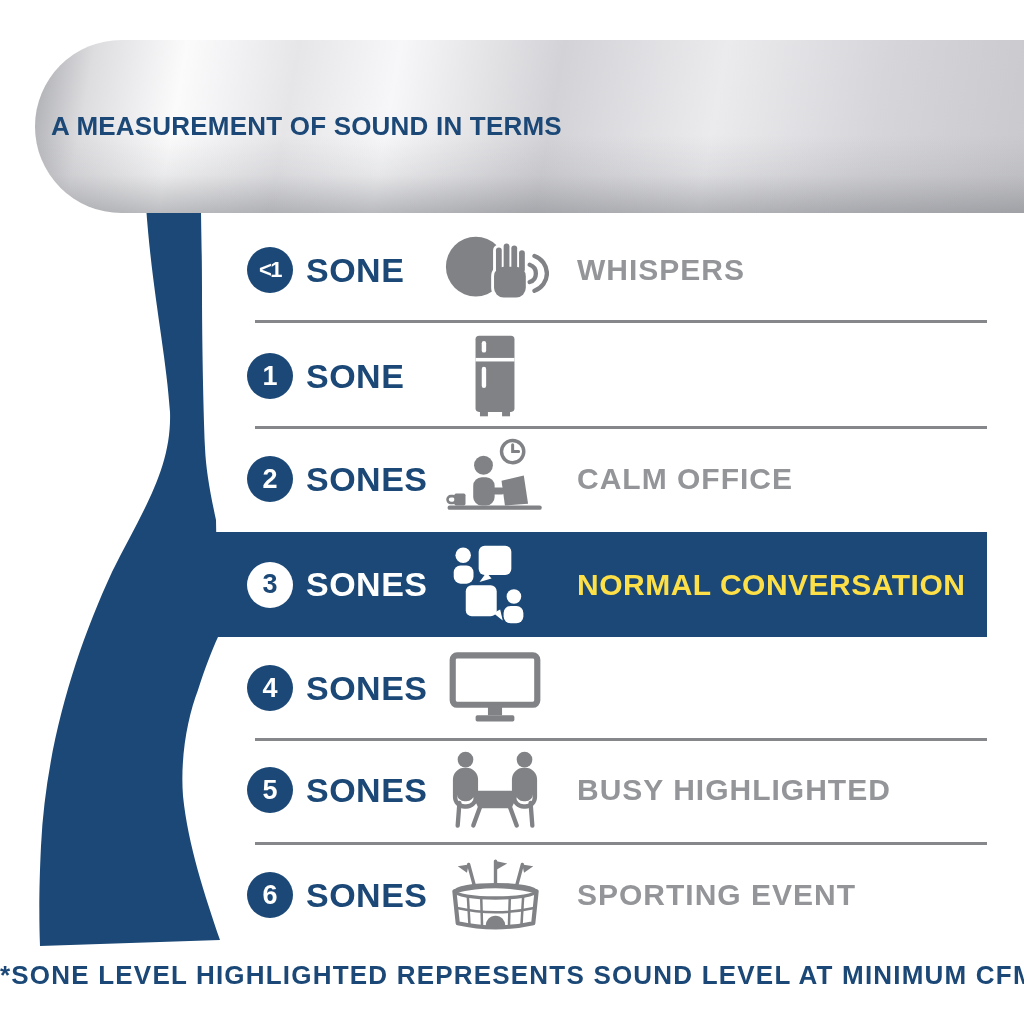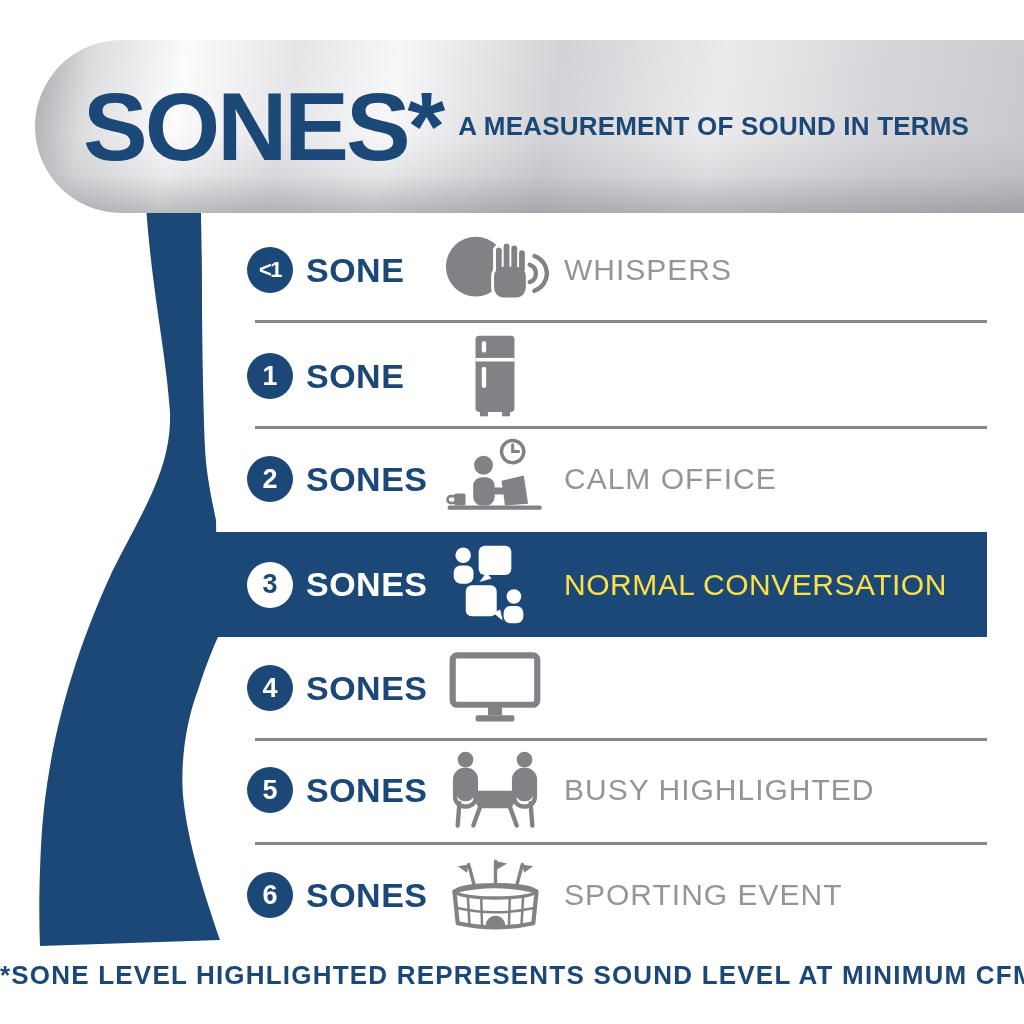--- a/index.html
+++ b/index.html
@@ -40,21 +40,21 @@
   .level{display:flex;align-items:center;gap:13px;width:192px;flex:0 0 auto;}
   .badge{
     width:46px;height:46px;border-radius:50%;background:var(--navy);color:#fff;
     display:flex;align-items:center;justify-content:center;
     font-weight:bold;font-size:27px;flex:0 0 auto;
   }
   .badge.small{font-size:22px;letter-spacing:-1.5px;}
   .unit{font-size:34px;font-weight:bold;color:var(--navy);letter-spacing:0.5px;white-space:nowrap;}
   .icon-box{width:112px;flex:0 0 auto;display:flex;justify-content:center;align-items:center;color:var(--gray-icon);}
   .icon-box svg{display:block;}
-  .desc{margin-left:13px;font-size:30px;font-weight:normal;color:var(--gray-text);letter-spacing:1px;white-space:nowrap;}
+  .desc{margin-left:26px;font-size:30px;font-weight:bold;color:var(--gray-text);letter-spacing:1px;white-space:nowrap;}
   .row.highlight{background:var(--navy);}
   .row.highlight .badge{background:#fff;color:var(--navy);}
   .row.highlight .unit{color:#fff;}
   .row.highlight .icon-box{color:#fff;}
   .row.highlight .desc{color:#fde047;letter-spacing:0.5px;}
   .divider{position:absolute;left:50px;right:0;height:3px;background:#85878a;}
   .footnote{
     position:absolute;left:0;right:0;top:960px;text-align:center;z-index:3;
     color:var(--navy);font-weight:bold;font-size:26px;letter-spacing:1.2px;white-space:nowrap;
   }
@@ -76,21 +76,20 @@
       C 180,756 188,716 198,690
       C 205,668 212,650 218,637
       L 216,520
       C 210,492 206,470 205,448
       C 203,400 202,330 202,290
       C 202,252 201,226 201,206
       Z"></path>
   </svg>
 
   <div class="banner">
-    <div class="title">SONES*</div>
     <div class="subtitle">
       <div>A MEASUREMENT OF SOUND IN TERMS</div>
     </div>
   </div>
 
   <div class="rows">
       <div class="row" style="top: 222px; height: 96px;">
     <div class="level">
       <span class="badge small">&lt;1</span>
       <span class="unit">SONE</span>

